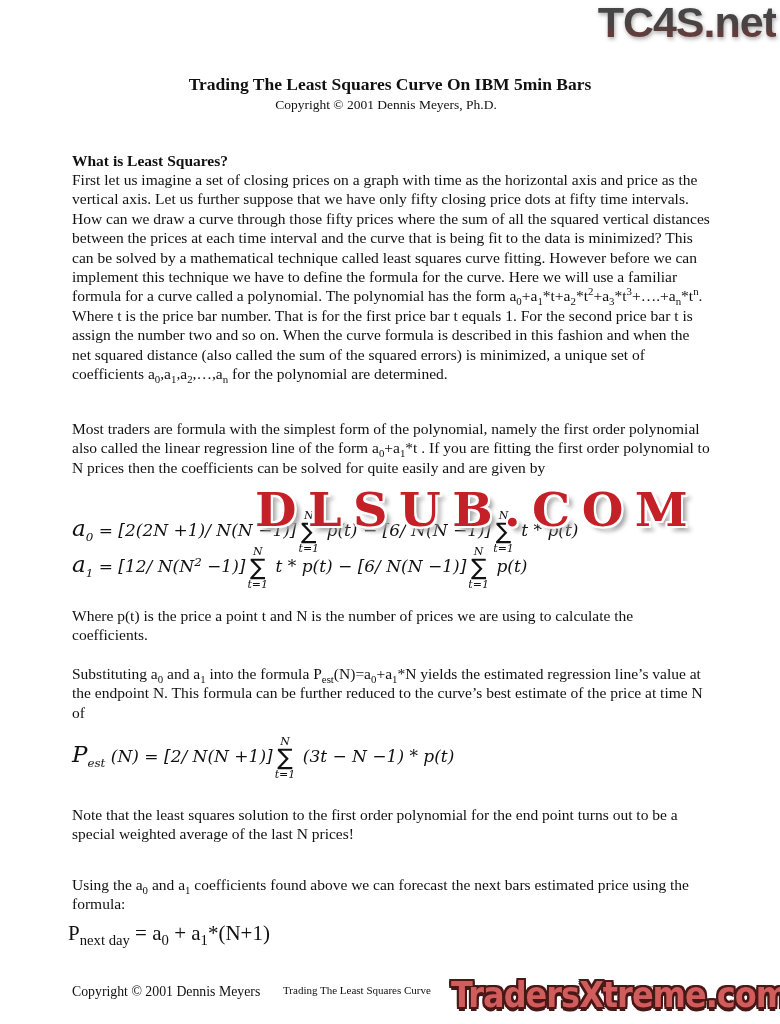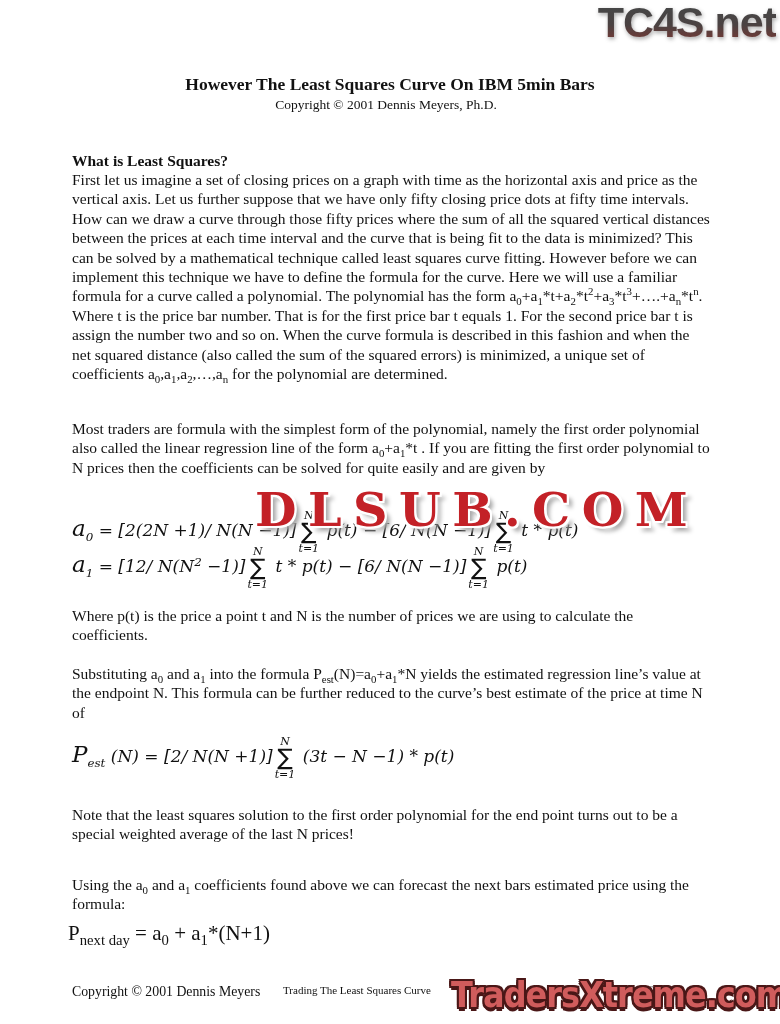--- a/index.html
+++ b/index.html
@@ -91,21 +91,21 @@
       0 -2px 0 var(--tx-outline), 0 3px 0 var(--tx-outline),
       -2px 0 0 var(--tx-outline), 2px 0 0 var(--tx-outline),
       0 0 6px #ffffff, 0 0 10px #ffffff;
   }
 </style>
 </head>
 <body>
 
 <div class="abs logo-tc4s">TC4S.net</div>
 
-<div class="abs title">However The Least Squares Curve On IBM 5min Bars</div>
+<div class="abs title">Trading The Least Squares Curve On IBM 5min Bars</div>
 <div class="abs copyright-line">Copyright © 2001 Dennis Meyers, Ph.D.</div>
 
 <div class="abs block heading">What is Least Squares?</div>
 <div class="abs block p1"><span>First let us imagine a set of closing prices on a graph with time as the horizontal axis and price as the vertical axis.  Let us further suppose that we have only fifty closing price dots at fifty time intervals.  How can we draw a curve through those fifty prices where the sum of all the squared vertical distances between the prices at each time interval and the curve that is being fit to the data is minimized?  This can be solved by a mathematical technique called least squares curve fitting.  However before we can implement this technique we have to define the formula for the curve.  Here we will use a familiar formula for a curve called a polynomial.  The polynomial has the form a</span><sub>0</sub><span>+a</span><sub>1</sub><span>*t+a</span><sub>2</sub><span>*t</span><sup>2</sup><span>+a</span><sub>3</sub><span>*t</span><sup>3</sup><span>+….+a</span><sub>n</sub><span>*t</span><sup>n</sup><span>.  Where t is the price bar number.  That is for the first price bar t equals 1.  For the second price bar t is assign the number two and so on.  When the curve formula is described in this fashion and when the net squared distance (also called the sum of the squared errors) is minimized, a unique set of coefficients a</span><sub>0</sub><span>,a</span><sub>1</sub><span>,a</span><sub>2</sub><span>,…,a</span><sub>n</sub><span> for the polynomial are determined.</span></div>
 <div class="abs block p2"><span>Most traders are formula with the simplest form of the polynomial, namely the first order polynomial also called the linear regression line of the form a</span><sub>0</sub><span>+a</span><sub>1</sub><span>*t .  If you are fitting the first order polynomial to N prices then the coefficients can be solved for quite easily and are given by</span></div>
 
 <div class="abs formula f-a0"><span class="big">a</span><sub>0</sub><span> = [2(2N +1)/ N(N −1)]</span><span class="sum"><span class="sum-top">N</span><span class="sum-sym">∑</span><span class="sum-bot">t=1</span></span><span> p(t) − [6/ N(N −1)]</span><span class="sum"><span class="sum-top">N</span><span class="sum-sym">∑</span><span class="sum-bot">t=1</span></span><span> t * p(t)</span></div>
 <div class="abs formula f-a1"><span class="big">a</span><sub>1</sub><span> = [12/ N(N</span><sup>2</sup><span> −1)]</span><span class="sum"><span class="sum-top">N</span><span class="sum-sym">∑</span><span class="sum-bot">t=1</span></span><span> t * p(t) − [6/ N(N −1)]</span><span class="sum"><span class="sum-top">N</span><span class="sum-sym">∑</span><span class="sum-bot">t=1</span></span><span> p(t)</span></div>
 
 <div class="abs block p3"><span>Where p(t) is the price a point t and N is the number of prices we are using to calculate the coefficients.</span></div>

